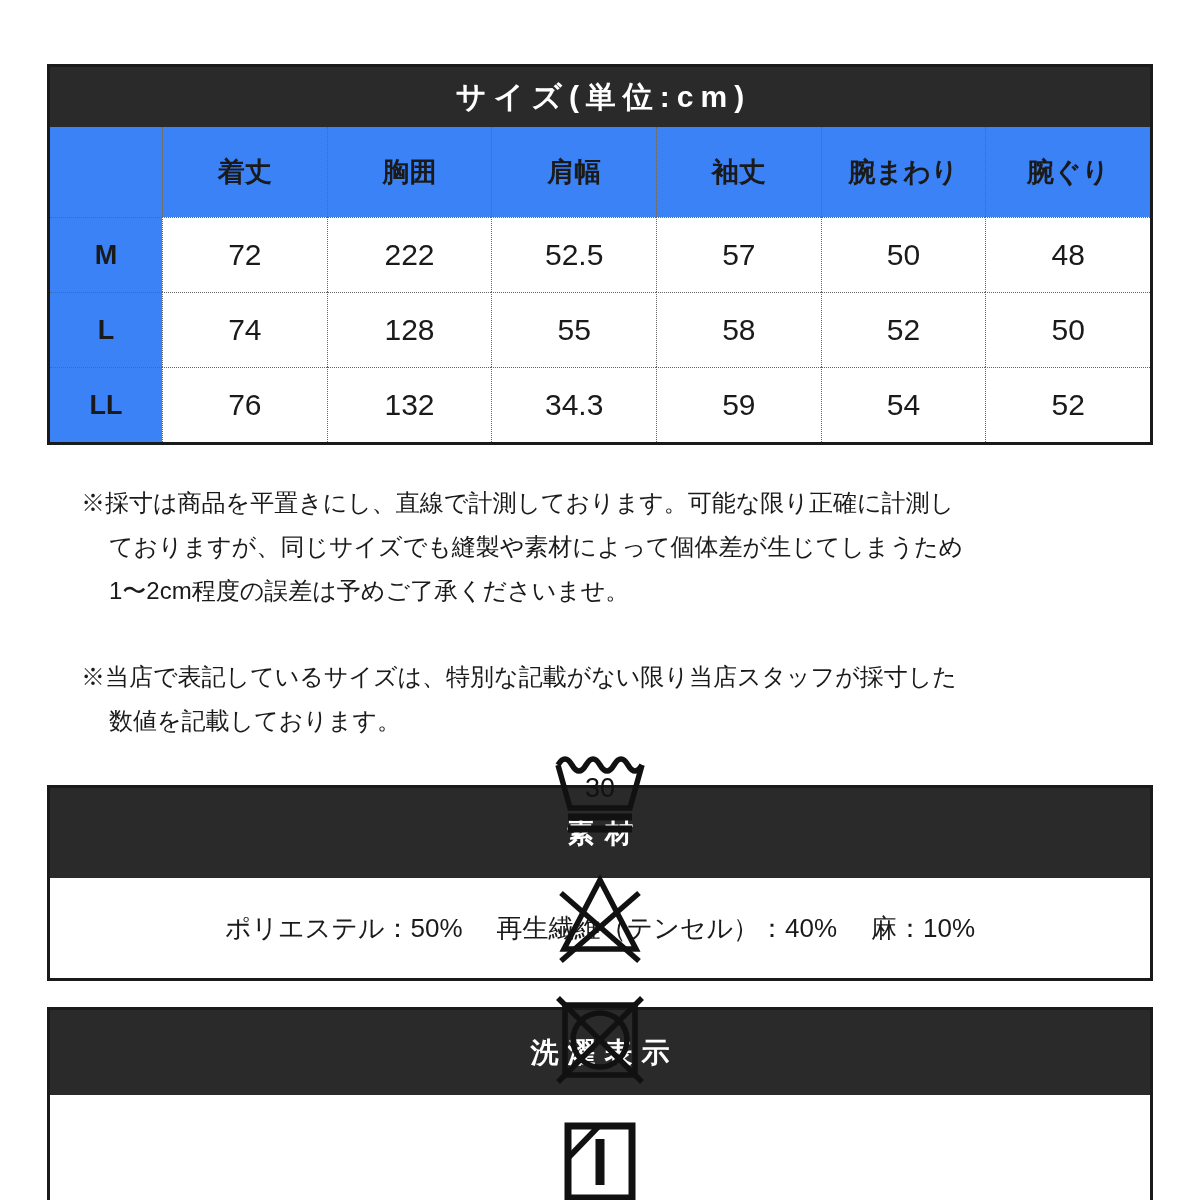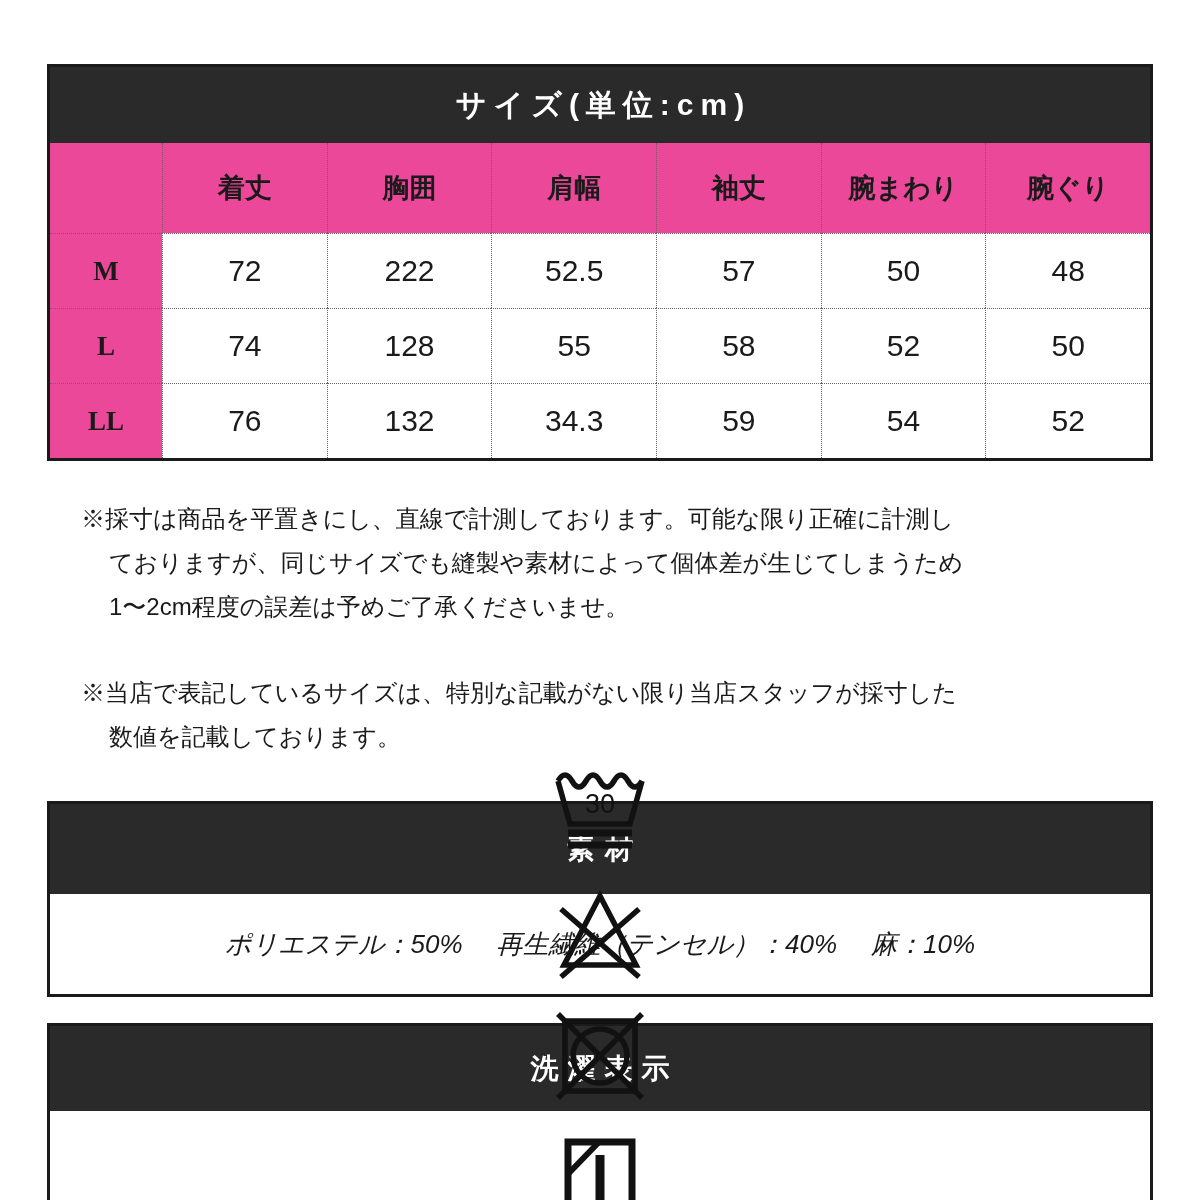--- a/index.html
+++ b/index.html
@@ -14,48 +14,48 @@
 
   
   .boxed { border: 3px solid #1a1a1a; background: #ffffff; }
   .band {
     background: #2a2a2a; color: #ffffff;
     display: flex; align-items: center; justify-content: center;
     font-weight: bold;
   }
 
   
-  .size-title-band { height: 76px; font-size: 30px; letter-spacing: 7px; text-indent: 7px; }
+  .size-title-band { height: 60px; font-size: 30px; letter-spacing: 7px; text-indent: 7px; }
   .size-grid {
     display: grid;
     grid-template-columns: 112px repeat(6, 1fr);
     grid-template-rows: 90px 75px 75px 75px;
   }
   .cell {
     display: flex; align-items: center; justify-content: center;
     background: #ffffff; font-size: 30px;
   }
   .cell:not(:nth-child(7n+1)) { border-left: 1px dotted #666; }
   .cell:nth-child(n+8) { border-top: 1px dotted #666; }
-  .cell.gray { background: #ec4899; font-family: Liberation Serif, serif; }
+  .cell.gray { background: #3b82f6; }
   .cell.hdr { font-weight: bold; font-size: 27px; }
   .cell.rowlabel { font-weight: bold; font-size: 27px; }
 
   
   .notes { margin: 36px 0 0 34px; }
   .note { margin-bottom: 42px; }
   .note-line { font-size: 24px; line-height: 44px; white-space: nowrap; }
   .note-line.cont { margin-left: 28px; }
 
   
   .material-box { margin-top: 4px; }
   .material-band { height: 90px; font-size: 28px; letter-spacing: 10px; text-indent: 10px; }
   .material-body {
     height: 100px; display: flex; align-items: center; justify-content: center;
-    gap: 34px; font-size: 26px; font-style: italic;
+    gap: 34px; font-size: 26px;
   }
 
   
   .laundry-box { margin-top: 26px; }
   .laundry-band { height: 85px; font-size: 28px; letter-spacing: 9px; text-indent: 9px; }
   .laundry-body {
     height: 134px; display: flex; align-items: center; justify-content: center;
     gap: 22px;
     flex-direction: column;
   }

